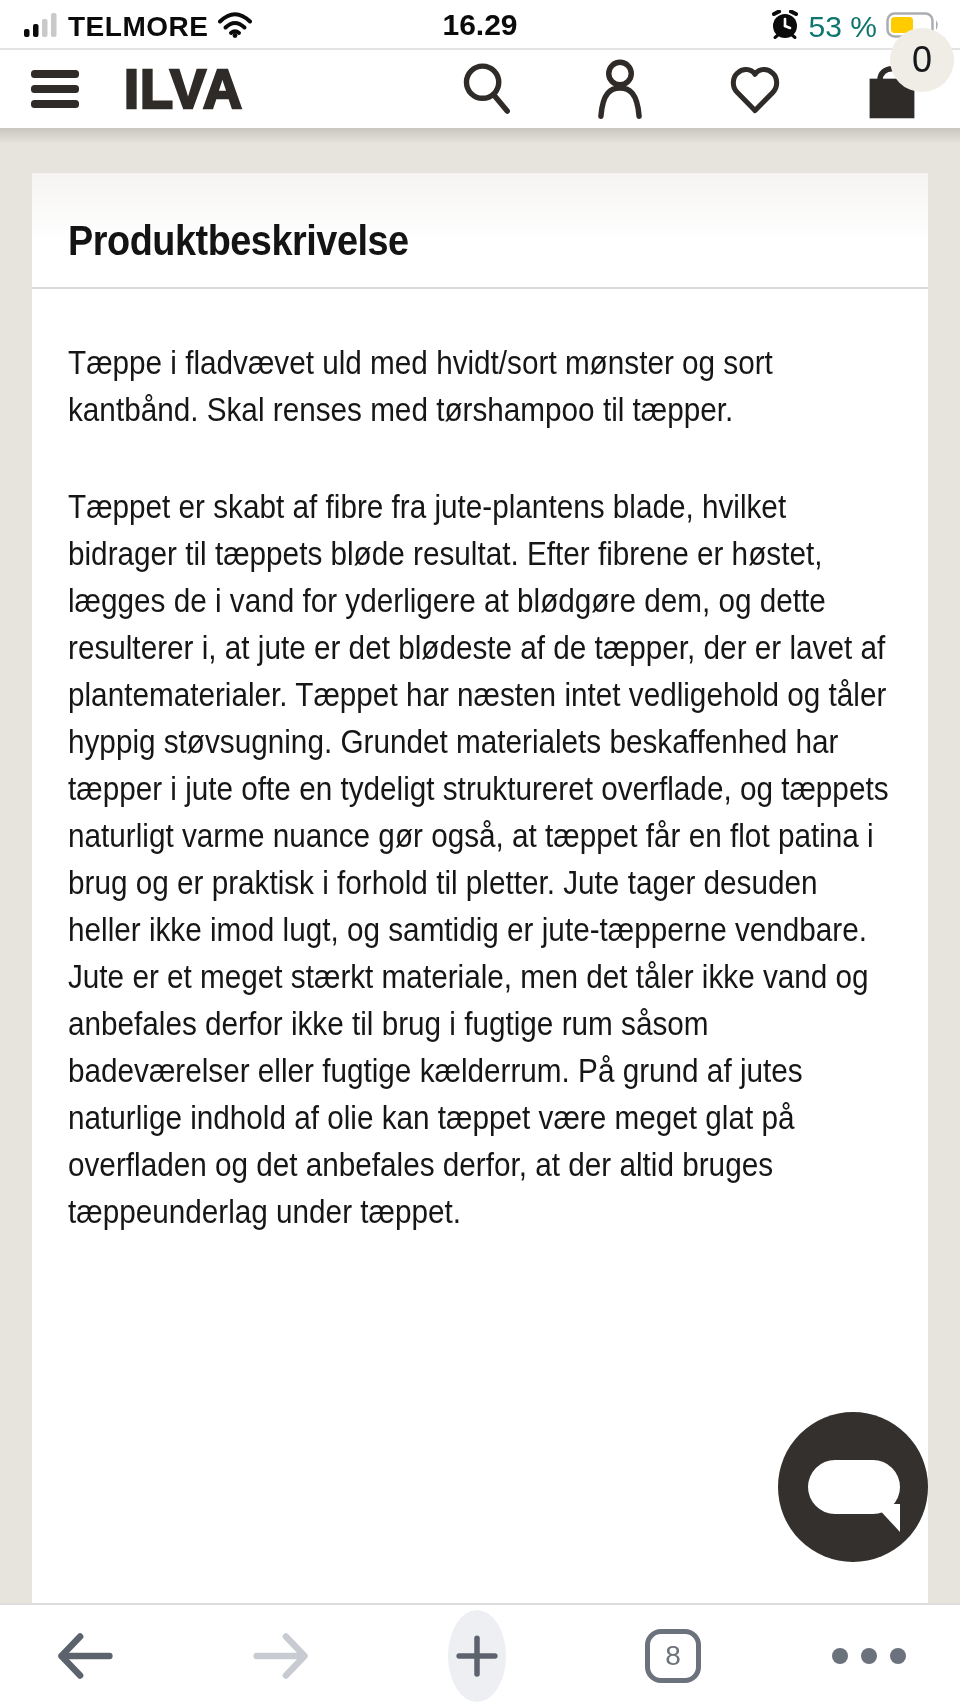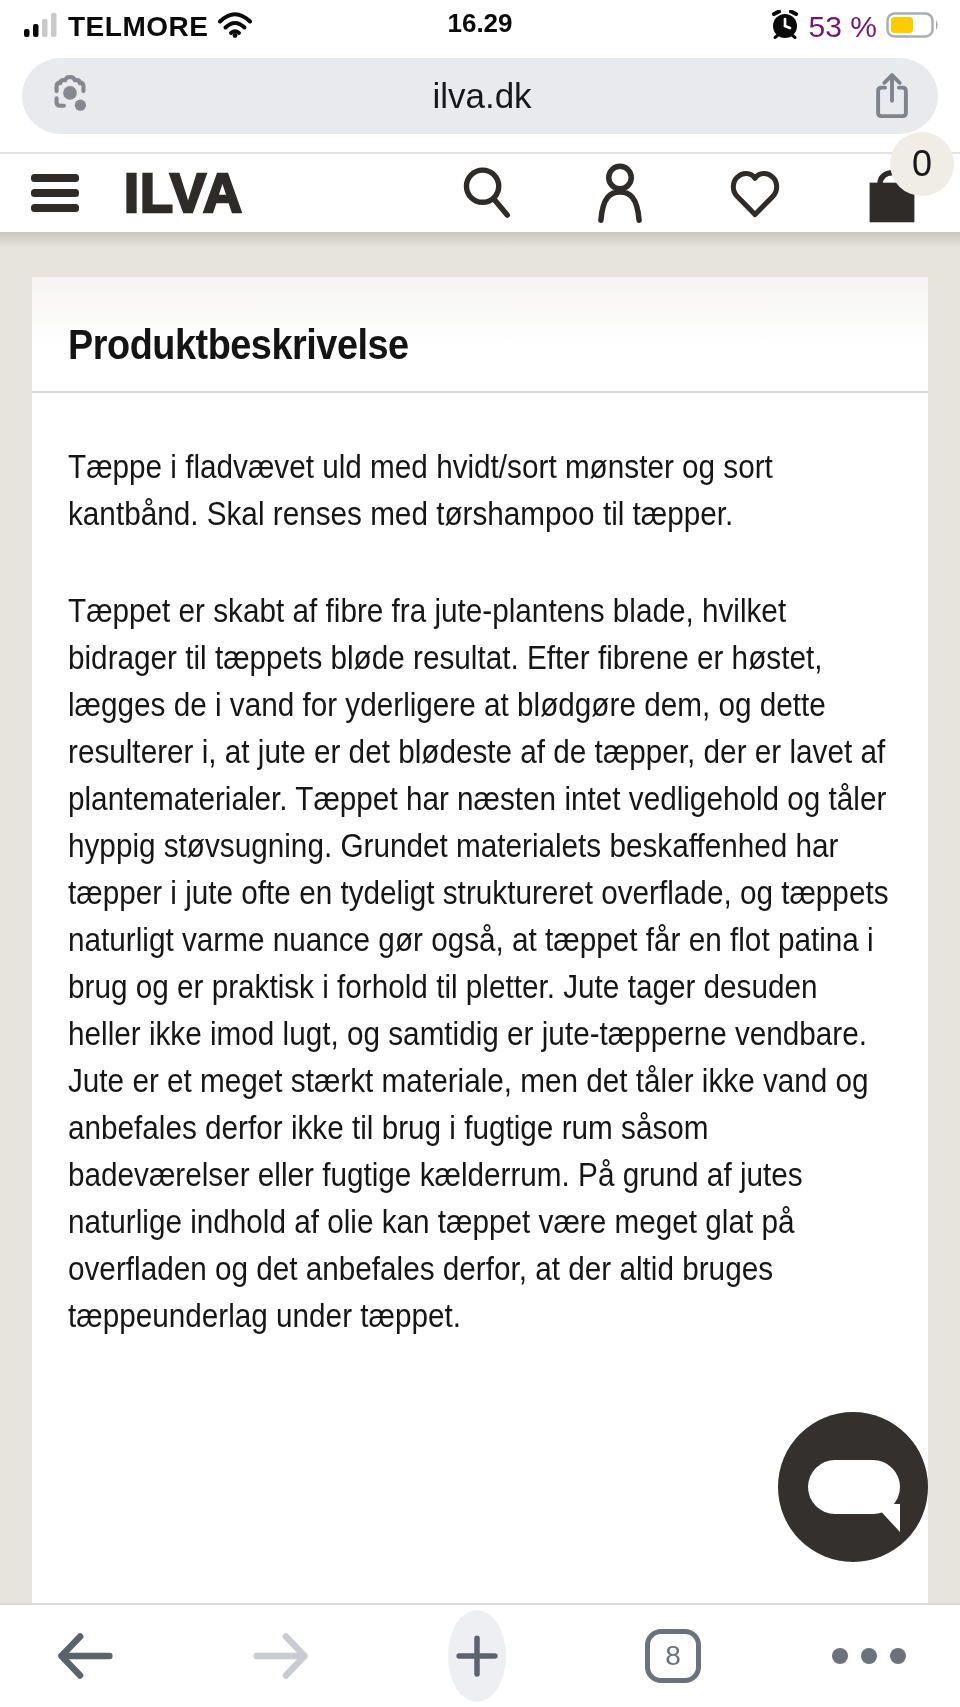--- a/index.html
+++ b/index.html
@@ -12,23 +12,23 @@
   }
 
   
   .status-bar {
     height:48px; display:flex; align-items:center; padding:6px 20px 0 24px;
     position:relative; background:#fff; flex:0 0 auto;gap:24px;
   }
   .sb-left { display:flex; align-items:center; gap:10px; }
   .carrier { font-size:28px; font-weight:600; color:#0b0b0b; letter-spacing:0.5px; }
   .sb-center { position:absolute; left:50%; transform:translateX(-50%); top:8px; }
-  .time { font-size:26px; font-weight:700; color:#0b0b0b; }
+  .time { font-size:30px; font-weight:700; color:#0b0b0b; }
   .sb-right { margin-left:auto; display:flex; align-items:center; gap:9px; }
-  .battery-pct { font-size:30px; font-weight:400; color:#701a75;text-align:center; }
+  .battery-pct { font-size:30px; font-weight:400; color:#0f766e;text-align:center; }
 
   
   .url-section { padding:10px 22px 18px; background:#fff; flex:0 0 auto; }
   .url-pill {
     height:76px; background:#e8eaed; border-radius:38px;
     display:flex; align-items:center; justify-content:space-between; padding:0 26px;
     cursor:pointer;
   }
   .url-text { font-size:35px; color:#16181c; }
   .pill-btn { background:none; border:none; display:flex; align-items:center; cursor:pointer; }
@@ -146,42 +146,20 @@
       <span>
         <svg width="54" height="26" viewBox="0 0 54 26">
           <rect x="1.5" y="1.5" width="45" height="23" rx="7" fill="none" stroke="#aaadb2" stroke-width="2.5"></rect>
           <rect x="5" y="5" width="22" height="16" rx="3.5" fill="#ffcc00"></rect>
           <path d="M50 8 Q53.5 13 50 18 Z" fill="#aaadb2"></path>
         </svg>
       </span>
     </div>
   </div>
 
-  <div class="url-section">
-    <div class="url-pill">
-      <button class="pill-btn">
-        <svg width="44" height="44" viewBox="0 0 36 36">
-          <path d="M10 7.5 Q10 5 12.5 5 L14 5 L15 3.5 Q15.7 2.6 17 2.6 L19 2.6 Q20.3 2.6 21 3.5 L22 5 L23.5 5 Q26 5 26 7.5" fill="none" stroke="#85898f" stroke-width="3.4" stroke-linecap="round"></path>
-          <path d="M26 7 Q29 7 29 10 L29 14" fill="none" stroke="#85898f" stroke-width="3.4" stroke-linecap="round"></path>
-          <path d="M10 7 Q7 7 7 10 L7 14" fill="none" stroke="#85898f" stroke-width="3.4" stroke-linecap="round"></path>
-          <path d="M7 20 L7 23 Q7 26 10 26 L13 26" fill="none" stroke="#85898f" stroke-width="3.4" stroke-linecap="round"></path>
-          <circle cx="18" cy="15.5" r="5.6" fill="#85898f"></circle>
-          <circle cx="26.5" cy="25.5" r="4.6" fill="#85898f"></circle>
-        </svg>
-      </button>
-      <span class="url-text">ilva.dk</span>
-      <button class="pill-btn">
-        <svg width="40" height="50" viewBox="0 0 28 36">
-          <path d="M9 12 L6.5 12 Q4 12 4 14.5 L4 30 Q4 32.5 6.5 32.5 L21.5 32.5 Q24 32.5 24 30 L24 14.5 Q24 12 21.5 12 L19 12" fill="none" stroke="#7f848c" stroke-width="2.8" stroke-linecap="round"></path>
-          <line x1="14" y1="3.5" x2="14" y2="21.5" stroke="#7f848c" stroke-width="2.8" stroke-linecap="round"></line>
-          <path d="M8.5 8.5 L14 3 L19.5 8.5" fill="none" stroke="#7f848c" stroke-width="2.8" stroke-linecap="round" stroke-linejoin="round"></path>
-        </svg>
-      </button>
-    </div>
-  </div>
 
   <div class="site-header">
     <button class="icon-btn">
       <svg width="50" height="42" viewBox="0 0 50 42">
         <rect x="1" y="2" width="48" height="8" rx="3.5" fill="#2e2b28"></rect>
         <rect x="1" y="17" width="48" height="8" rx="3.5" fill="#2e2b28"></rect>
         <rect x="1" y="32" width="48" height="8" rx="3.5" fill="#2e2b28"></rect>
       </svg>
     </button>
     <a class="logo">ILVA</a>

